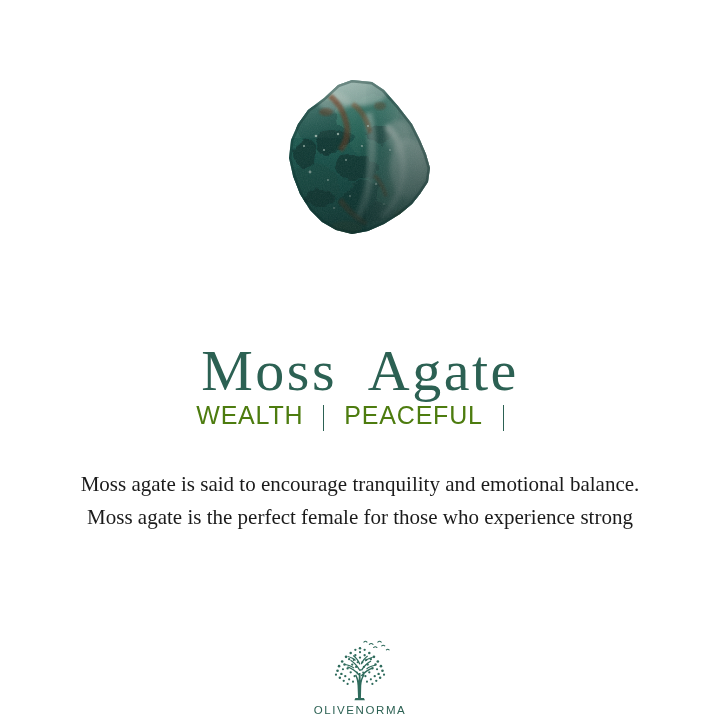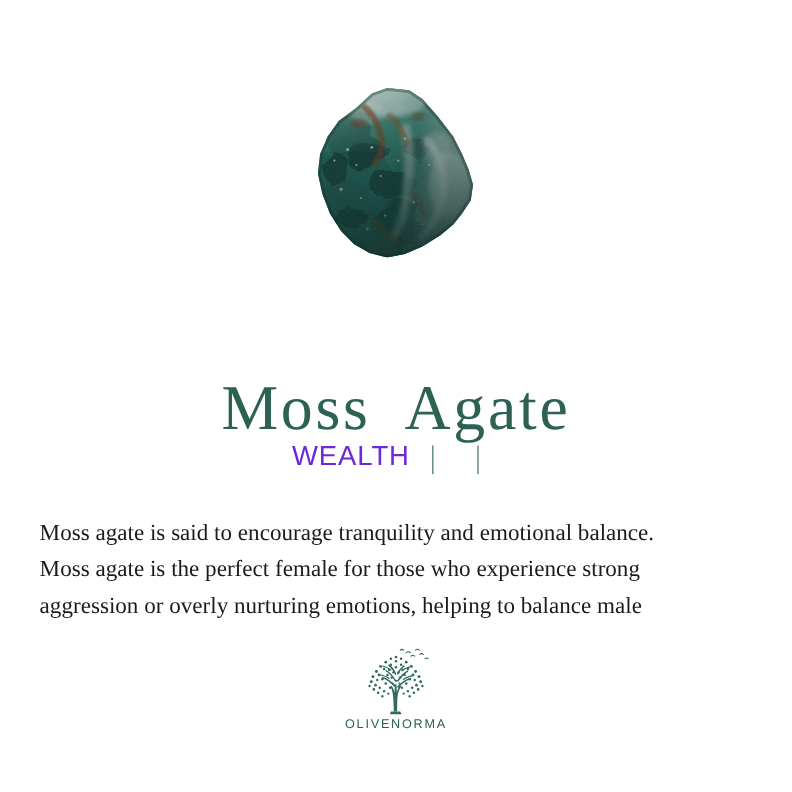--- a/index.html
+++ b/index.html
@@ -62,21 +62,21 @@
     left: 0;
     top: 400px;
     width: 720px;
     display: flex;
     align-items: flex-end;
     justify-content: center;
     font-family: "Liberation Sans", sans-serif;
     font-size: 25px;
     line-height: 30px;
     font-weight: 400;
-    color: #6d28d9;
+    color: #4d7c0f;
     letter-spacing: 0.8px;
   }
   .kw {
     white-space: nowrap;
   }
   .kw-sep {
     display: inline-block;
     width: 1px;
     height: 26px;
     background: #2c6153;
@@ -84,36 +84,36 @@
     position: relative;
     top: 1px;
   }
 
   
   .desc {
     position: absolute;
     left: 36px;
     top: 468px;
     width: 648px;
-    text-align: left;
+    text-align: center;
     font-family: "Liberation Serif", serif;
     font-size: 21px;
     line-height: 33px;
     color: #1b1b1b;
   }
   .desc-line {
     display: block;
     white-space: nowrap;
   }
 
   
   .brand {
     position: absolute;
     left: 0;
-    top: 588px;
+    top: 639px;
     width: 720px;
     display: flex;
     flex-direction: column;
     align-items: center;
   }
   .brand-mark {
     display: block;
     width: 78px;
     height: 62px;
   }
@@ -252,27 +252,27 @@
                  L42,146 L30,134 L20,118 L13,100 L9,82 L11,64 L18,48 L28,34 Z" fill="none" stroke="#0b2e2b" stroke-width="5" opacity="0.35"></path>
       </g>
     </svg>
   </div>
 
   <h1 class="title">Moss  Agate</h1>
 
   <div class="keywords">
     <span class="kw">WEALTH</span>
     <span class="kw-sep"></span>
+    <span class="kw">PEACEFUL</span>
     <span class="kw-sep"></span>
   </div>
 
   <div class="desc">
     <span class="desc-line">Moss agate is said to encourage tranquility and emotional balance.</span>
     <span class="desc-line">Moss agate is the perfect female for those who experience strong</span>
-    <span class="desc-line">aggression or overly nurturing emotions, helping to balance male</span>
   </div>
 
   <div class="brand">
     <svg class="brand-mark" viewBox="0 0 100 80">
       <g fill="#2f6b5c">
 
         <path d="M47.5,76 L46.8,60 C46.4,54 45.2,50 43.6,46.5 L45.2,45.8
                  C46.6,48.6 47.6,51.4 48.2,54 L48.6,44 L50.6,44 L50.9,53.6
                  C51.6,50.8 52.8,47.8 54.6,45.2 L56.1,46.2
                  C53.4,50.2 52,55 51.6,60.4 L51.2,76 Z"></path>

